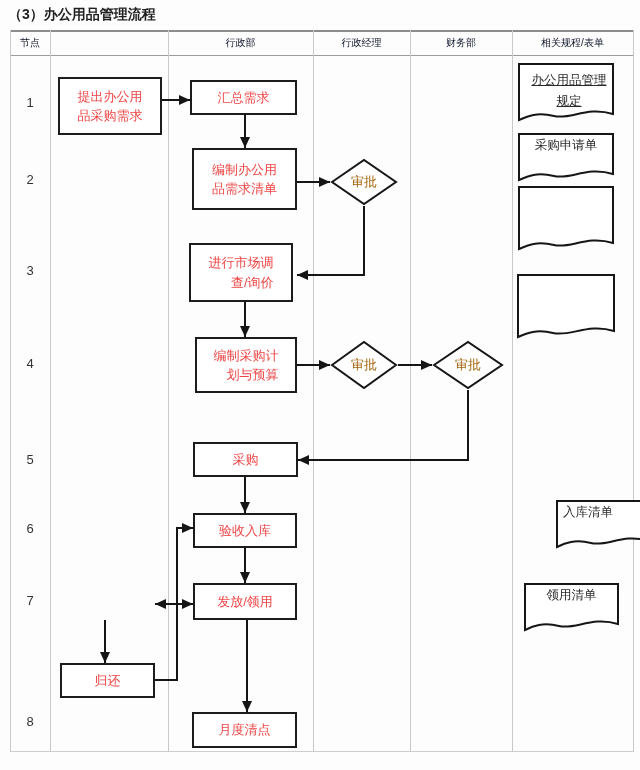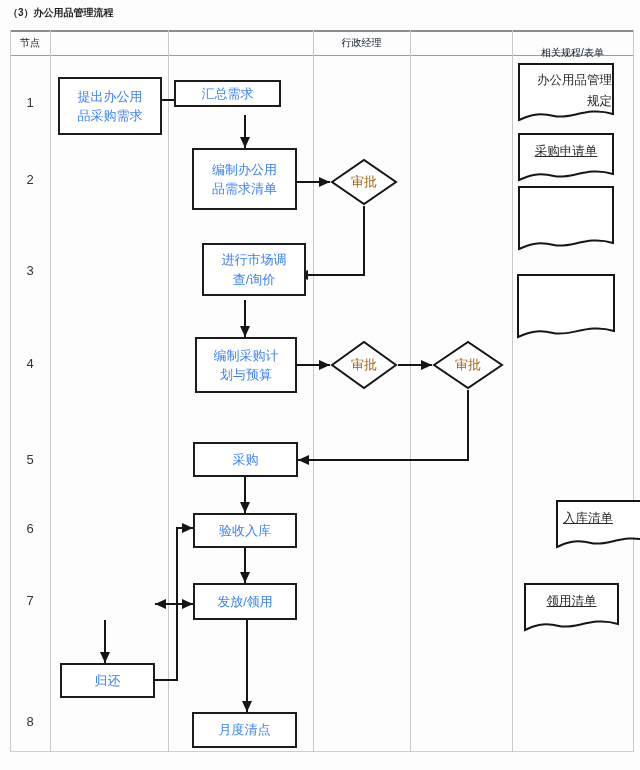--- a/index.html
+++ b/index.html
@@ -1,66 +1,68 @@
 <!DOCTYPE html>
 <html><head>
 <meta charset="utf-8">
 <style>
   html,body{margin:0;padding:0;background:#fff;}
   .page{position:relative;width:640px;height:770px;background:#fdfdfd;overflow:hidden;
         font-family:"Liberation Sans",sans-serif;color:#262626;}
-  .title{position:absolute;left:8px;top:6px;font-size:10px;font-weight:bold;color:#1f1f1f;z-index:4;}
+  .title{position:absolute;left:8px;top:6px;font-size:14px;font-weight:bold;color:#1f1f1f;z-index:4;}
   
   .vline{position:absolute;top:30px;bottom:18px;width:1px;background:#c9c9c9;z-index:0;}
   .hline{position:absolute;left:10px;right:7px;height:1px;background:#c9c9c9;z-index:0;}
   .hline.top{top:30px;height:2px;background:#8d8d8d;}
   .hline.hdr{top:55px;background:#9c9c9c;}
   .hline.bot{top:751px;background:#cfcfcf;}
   .hcell{position:absolute;top:33px;height:20px;line-height:20px;text-align:center;
          font-size:10px;font-weight:normal;color:#0f172a;z-index:1;}
   .nodenum{position:absolute;left:10px;width:40px;height:16px;line-height:16px;text-align:center;
            font-size:13px;color:#333;z-index:1;}
   
   svg.wires{position:absolute;left:0;top:0;z-index:2;}
   
   .pbox{position:absolute;box-sizing:border-box;background:#fff;border:2px solid #1c1c1c;
-        display:flex;align-items:center;justify-content:center;text-align:center;
-        font-size:13px;line-height:1.5;color:#3b82f6;white-space:pre-line;z-index:3;}
+        display:flex;align-items:center;justify-content:center;text-align:right;
+        font-size:13px;line-height:1.5;color:#ef4444;white-space:pre-line;z-index:3;}
   .diamond{position:absolute;z-index:3;}
   .diamond svg{display:block;}
   .dlabel{position:absolute;inset:0;display:flex;align-items:center;justify-content:center;
           font-size:13px;color:#a16207;}
   .doc{position:absolute;z-index:3;}
   .doc svg{display:block;}
   .dtext{position:absolute;left:2px;right:2px;top:7px;text-align:center;font-size:12.5px;
          line-height:1.65;color:#2a2a2a;white-space:pre-line;}
-  .dtext.mid{top:8px;text-decoration:underline;}
-  .dtext.leftal{text-align:right;padding-left:6px;}
+  .dtext.mid{top:2px;}
+  .dtext.leftal{text-align:center;padding-left:6px;text-decoration:underline;}
 </style>
 </head>
 <body>
 
 <div class="page">
 
   <div class="title">（3）办公用品管理流程</div>
 
   <div class="hline top"></div>
   <div class="hline hdr"></div>
   <div class="hline bot"></div>
   <div class="vline" style="left:10px;"></div>
   <div class="vline" style="left:50px;"></div>
   <div class="vline" style="left:168px;"></div>
   <div class="vline" style="left:313px;"></div>
   <div class="vline" style="left:410px;"></div>
   <div class="vline" style="left:512px;"></div>
   <div class="vline" style="left:633px;"></div>
 
   <div class="hcell" style="left:10px;width:40px;">节点</div>
+  <div class="hcell" style="left:168px;width:145px;">行政部</div>
   <div class="hcell" style="left:313px;width:97px;">行政经理</div>
-  <div class="hcell" style="left:512px;width:121px;margin-top:10px;">相关规程/表单</div>
+  <div class="hcell" style="left:410px;width:102px;">财务部</div>
+  <div class="hcell" style="left:512px;width:121px;">相关规程/表单</div>
 
   <div class="nodenum" style="top:95px;">1</div>
   <div class="nodenum" style="top:172px;">2</div>
   <div class="nodenum" style="top:263px;">3</div>
   <div class="nodenum" style="top:356px;">4</div>
   <div class="nodenum" style="top:452px;">5</div>
   <div class="nodenum" style="top:521px;">6</div>
   <div class="nodenum" style="top:593px;">7</div>
   <div class="nodenum" style="top:714px;">8</div>
 
@@ -84,24 +86,24 @@
       <polyline points="174,604 155,604" marker-end="url(#ah)"></polyline>
       <polyline points="174,604 193,604" marker-end="url(#ah)"></polyline>
       <polyline points="105,620 105,663" marker-end="url(#ah)"></polyline>
       <polyline points="155,680 177,680 177,528 193,528" marker-end="url(#ah)"></polyline>
       <polyline points="247,620 247,712" marker-end="url(#ah)"></polyline>
     </g>
   </svg>
 
   <div class="pbox" style="left:58px;top:77px;width:104px;height:58px;">提出办公用
 品采购需求</div>
-  <div class="pbox" style="left:174px;top:80px;width:107px;height:27px;">汇总需求</div>
+  <div class="pbox" style="left:190px;top:80px;width:107px;height:35px;">汇总需求</div>
   <div class="pbox" style="left:192px;top:148px;width:105px;height:62px;">编制办公用
 品需求清单</div>
-  <div class="pbox" style="left:202px;top:243px;width:104px;height:53px;">进行市场调
+  <div class="pbox" style="left:189px;top:243px;width:104px;height:59px;">进行市场调
 查/询价</div>
   <div class="pbox" style="left:195px;top:337px;width:102px;height:56px;">编制采购计
 划与预算</div>
   <div class="pbox" style="left:193px;top:442px;width:105px;height:35px;">采购</div>
   <div class="pbox" style="left:193px;top:513px;width:104px;height:35px;">验收入库</div>
   <div class="pbox" style="left:193px;top:583px;width:104px;height:37px;">发放/领用</div>
   <div class="pbox" style="left:60px;top:663px;width:95px;height:35px;">归还</div>
   <div class="pbox" style="left:192px;top:712px;width:105px;height:36px;">月度清点</div>
 
   <div class="diamond" style="left:330px;top:158px;width:68px;height:48px;">

